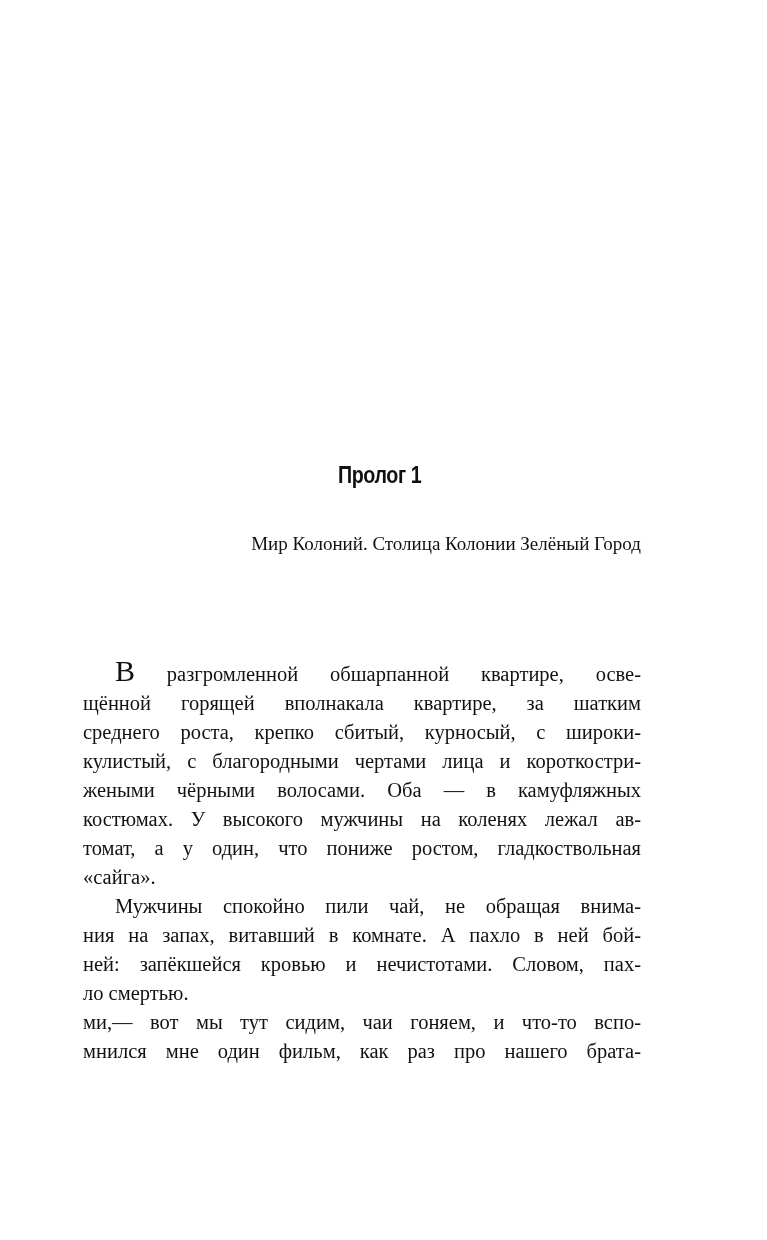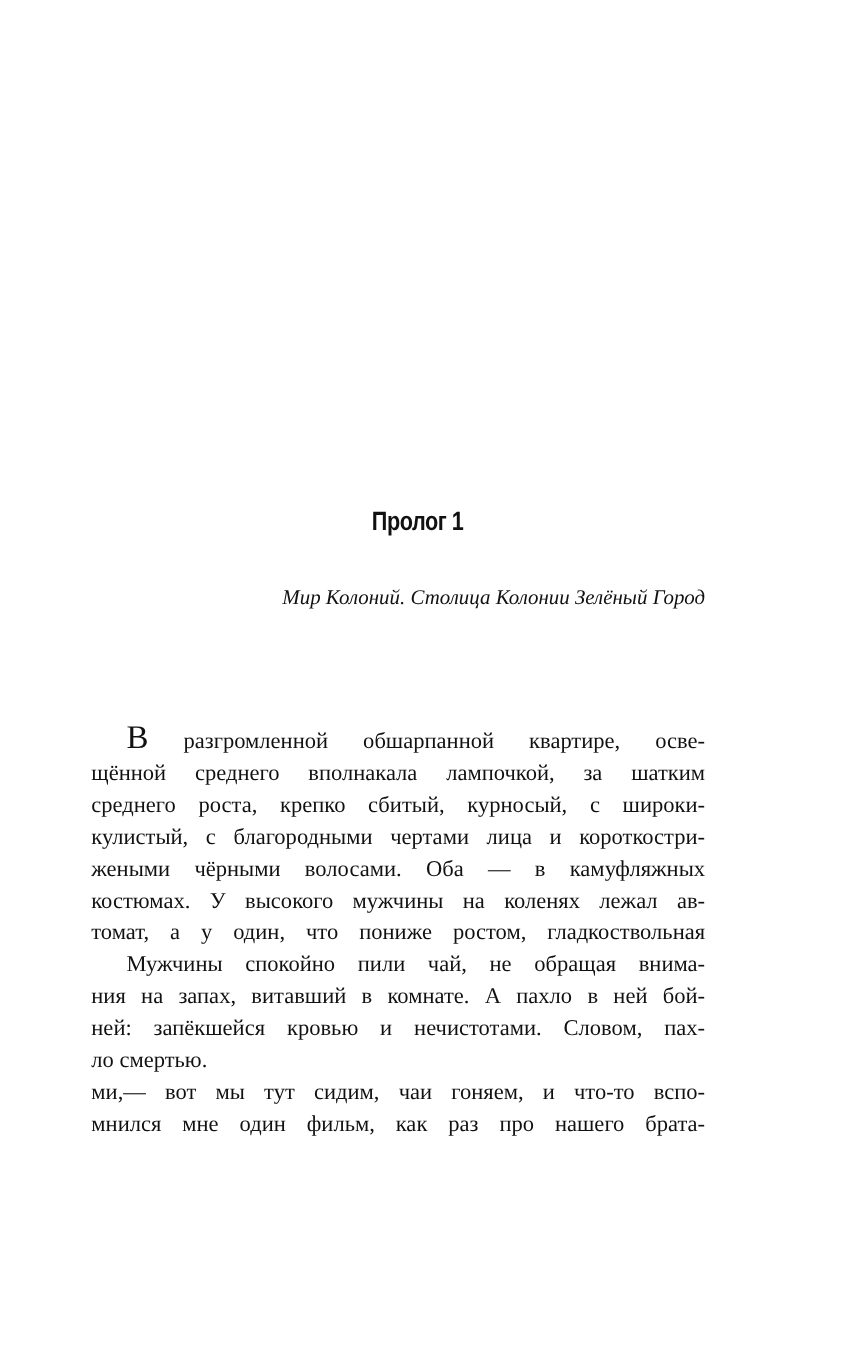--- a/index.html
+++ b/index.html
@@ -5,21 +5,21 @@
   html, body { margin: 0; padding: 0; background: #ffffff; }
   body { width: 767px; height: 1240px; position: relative; overflow: hidden; color: #111; }
   .title {
     position: absolute; left: 0; width: 767px; top: 461px;
     text-align: center; padding-left: 0;
     font-family: "Liberation Sans", sans-serif; font-weight: bold;
     font-size: 24px; letter-spacing: -0.5px; transform: scaleX(0.82); transform-origin: 362px 0;
   }
   .subtitle {
     position: absolute; right: 126px; top: 533px;
-    font-family: "Liberation Serif", serif; font-style: italic; font-size: 19px;
+    font-family: "Liberation Serif", serif; font-size: 19px;
   }
   .body-text {
     position: absolute; left: 83px; top: 616px; width: 558px;
     font-family: "Liberation Serif", serif; font-size: 20.5px; line-height: 29px; margin-top: 44px;
   }
   .line {
     display: block; text-align: justify; text-align-last: justify; white-space: nowrap;
     height: 29px;
   }
   .line.last { text-align-last: left; }
@@ -28,26 +28,27 @@
 </style>
 </head>
 <body>
 
 <div class="title">Пролог 1</div>
 <div class="subtitle">Мир Колоний. Столица Колонии Зелёный Город</div>
 
 <div class="body-text">
 
   <span class="line indent"><span class="dropcap">В</span><span> разгромленной обшарпанной квартире, осве-</span></span>
-  <span class="line">щённой среднего вполнакала лампочкой, за шатким</span>
+  <span class="line">щённой горящей вполнакала квартире, за шатким</span>
   <span class="line">среднего роста, крепко сбитый, курносый, с широки-</span>
   <span class="line">кулистый, с благородными чертами лица и короткостри-</span>
   <span class="line">жеными чёрными волосами. Оба — в камуфляжных</span>
   <span class="line">костюмах. У высокого мужчины на коленях лежал ав-</span>
   <span class="line">томат, а у один, что пониже ростом, гладкоствольная</span>
+  <span class="line last">«сайга».</span>
 
   <span class="line indent">Мужчины спокойно пили чай, не обращая внима-</span>
   <span class="line">ния на запах, витавший в комнате. А пахло в ней бой-</span>
   <span class="line">ней: запёкшейся кровью и нечистотами. Словом, пах-</span>
   <span class="line last">ло смертью.</span>
 
   <span class="line">ми,— вот мы тут сидим, чаи гоняем, и что-то вспо-</span>
   <span class="line">мнился мне один фильм, как раз про нашего брата-</span>
 </div>
 

